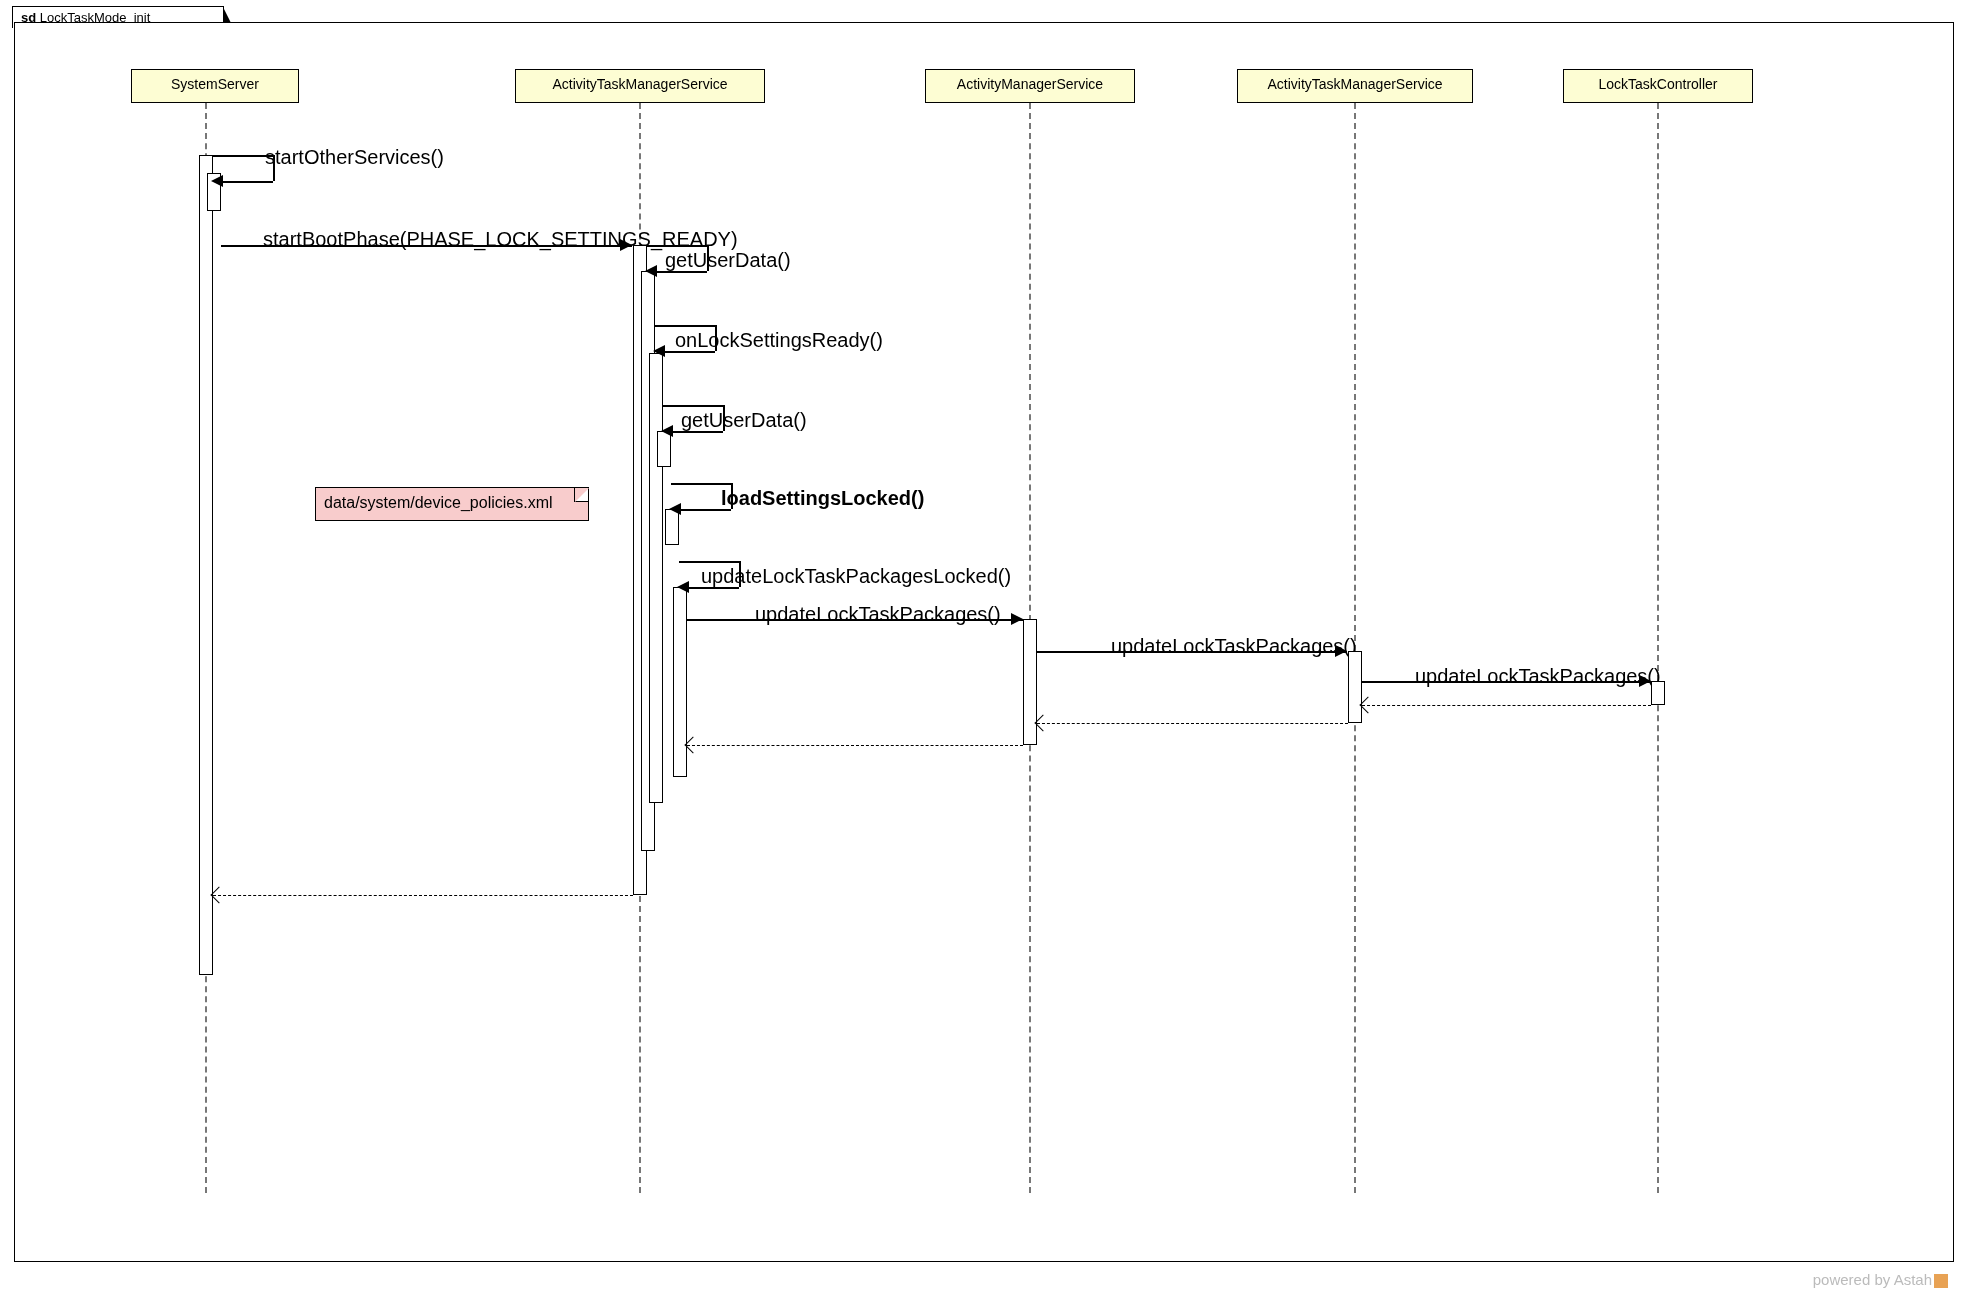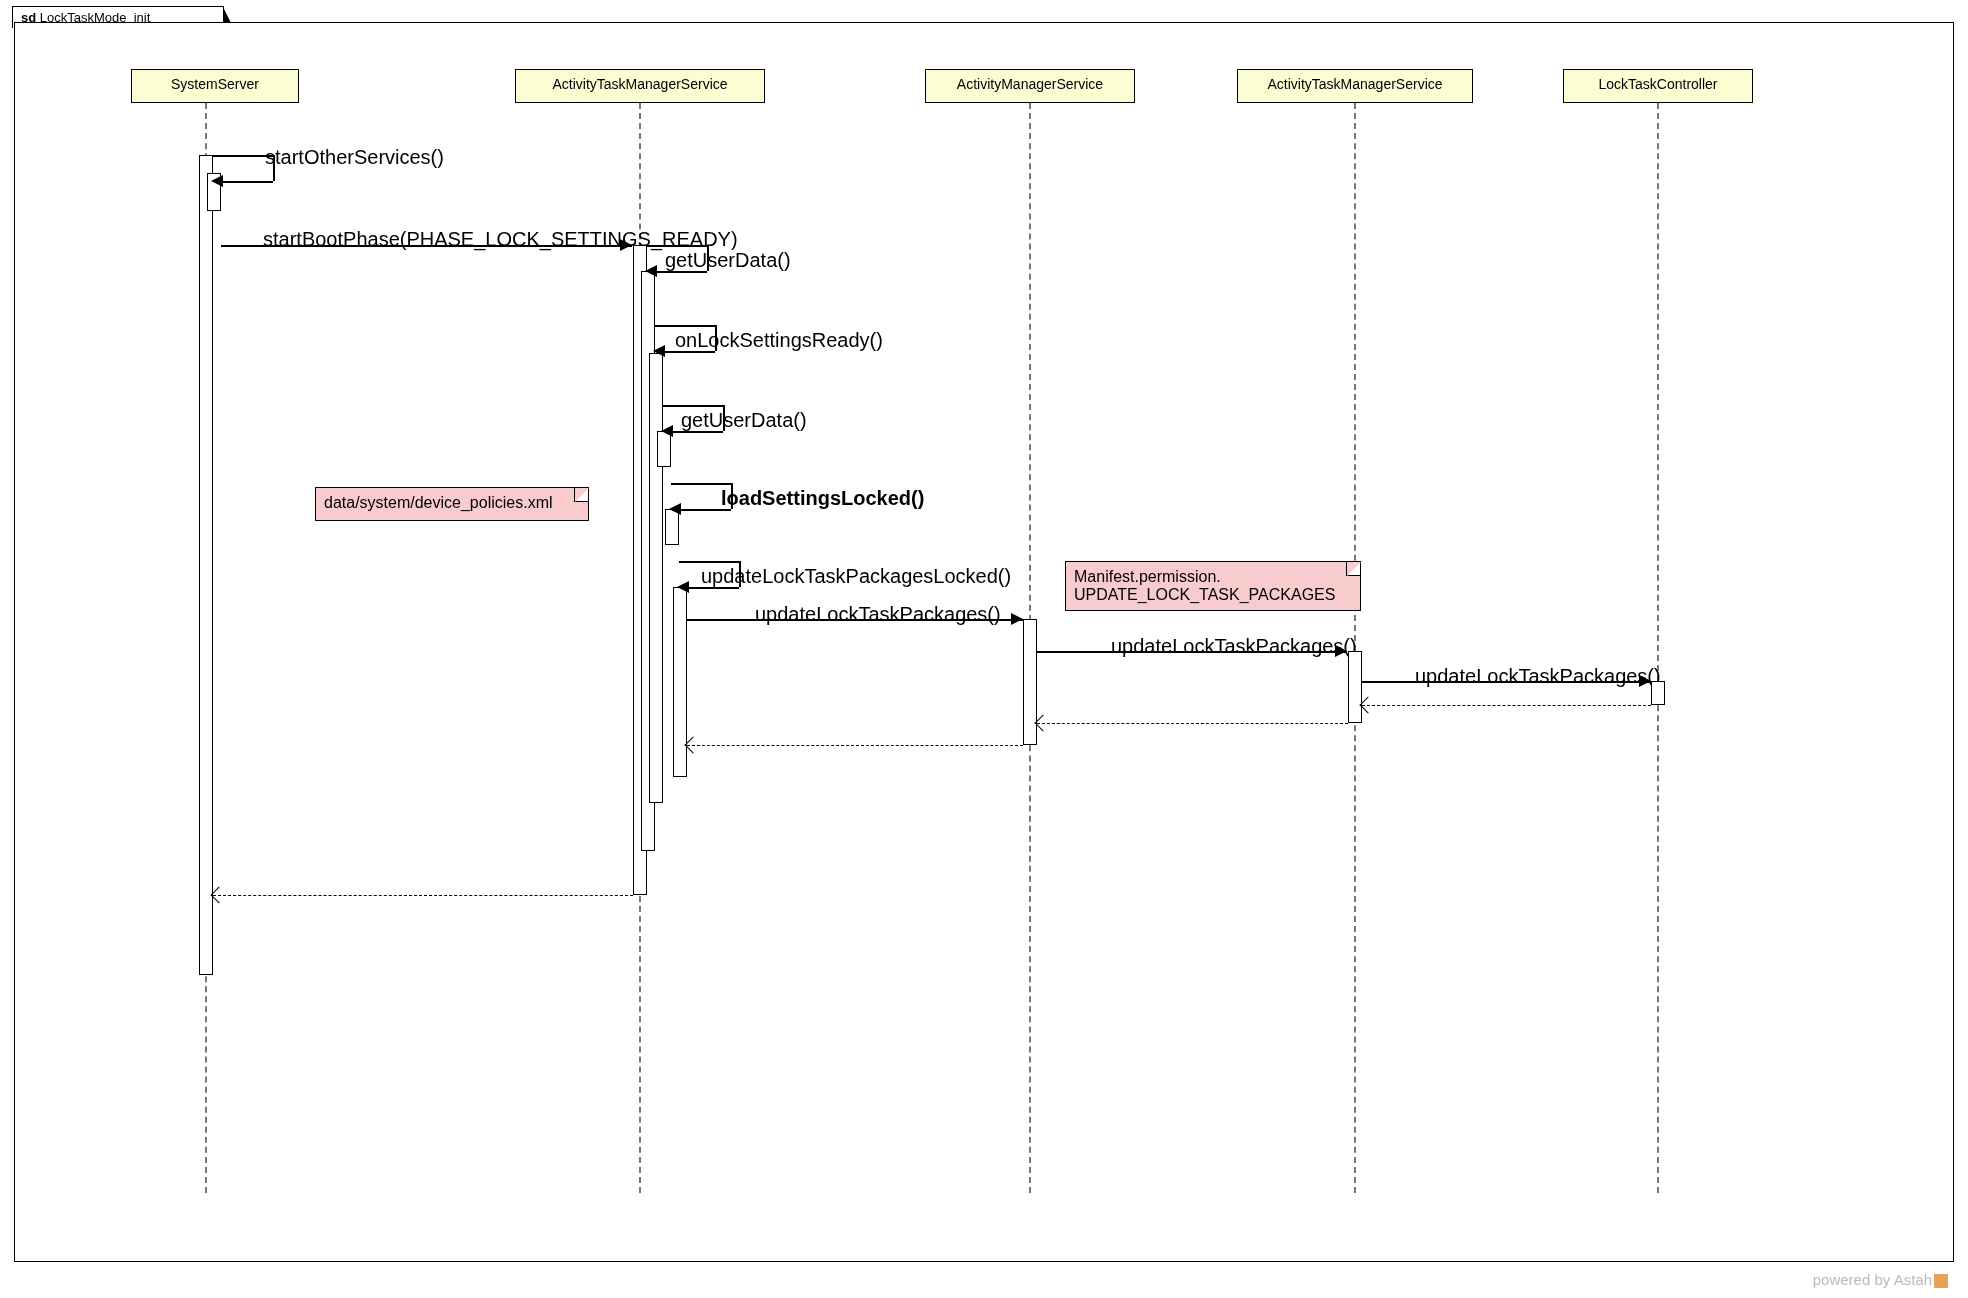--- a/index.html
+++ b/index.html
@@ -175,24 +175,19 @@
     <div class="arrow-open-l" style="left:672px; top:716px;"></div>
 
     <div class="msg-line dashed" style="left:198px; top:872px; width:420px;"></div>
     <div class="arrow-open-l" style="left:198px; top:866px;"></div>
 
     <div class="note" style="left:300px; top:464px; width:274px; height:34px;">
       <span>data/system/device_policies.xml</span>
       <div class="fold"></div>
     </div>
 
-    <div class="note" style="left:1050px; top:538px; width:296px; height:50px;">
-      <span>Manifest.permission.</span><br>
-      <span>UPDATE_LOCK_TASK_PACKAGES</span>
-      <div class="fold"></div>
-    </div>
 
   </div>
 
   <div class="watermark">
     <span>powered by Astah</span><span class="icon"></span>
   </div>
 </div>
 
 </body></html>

